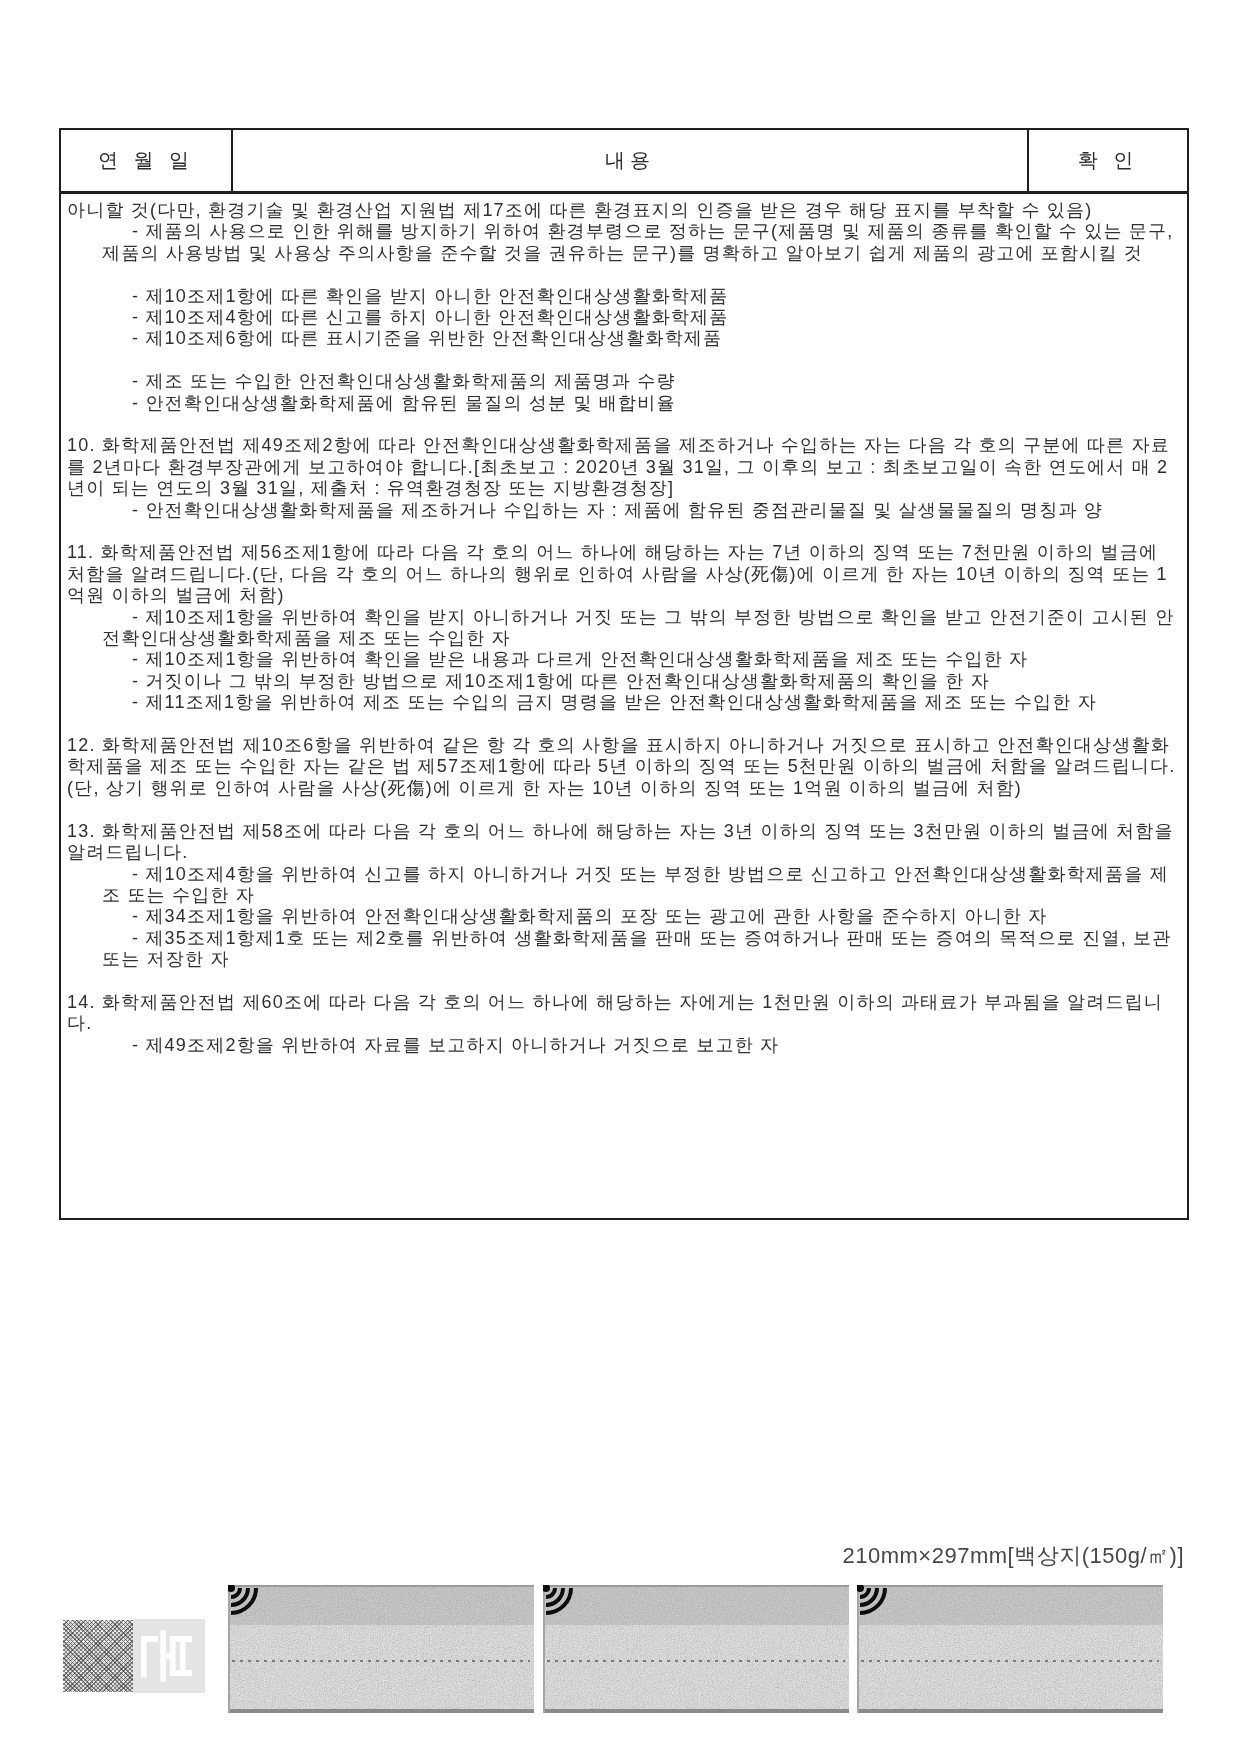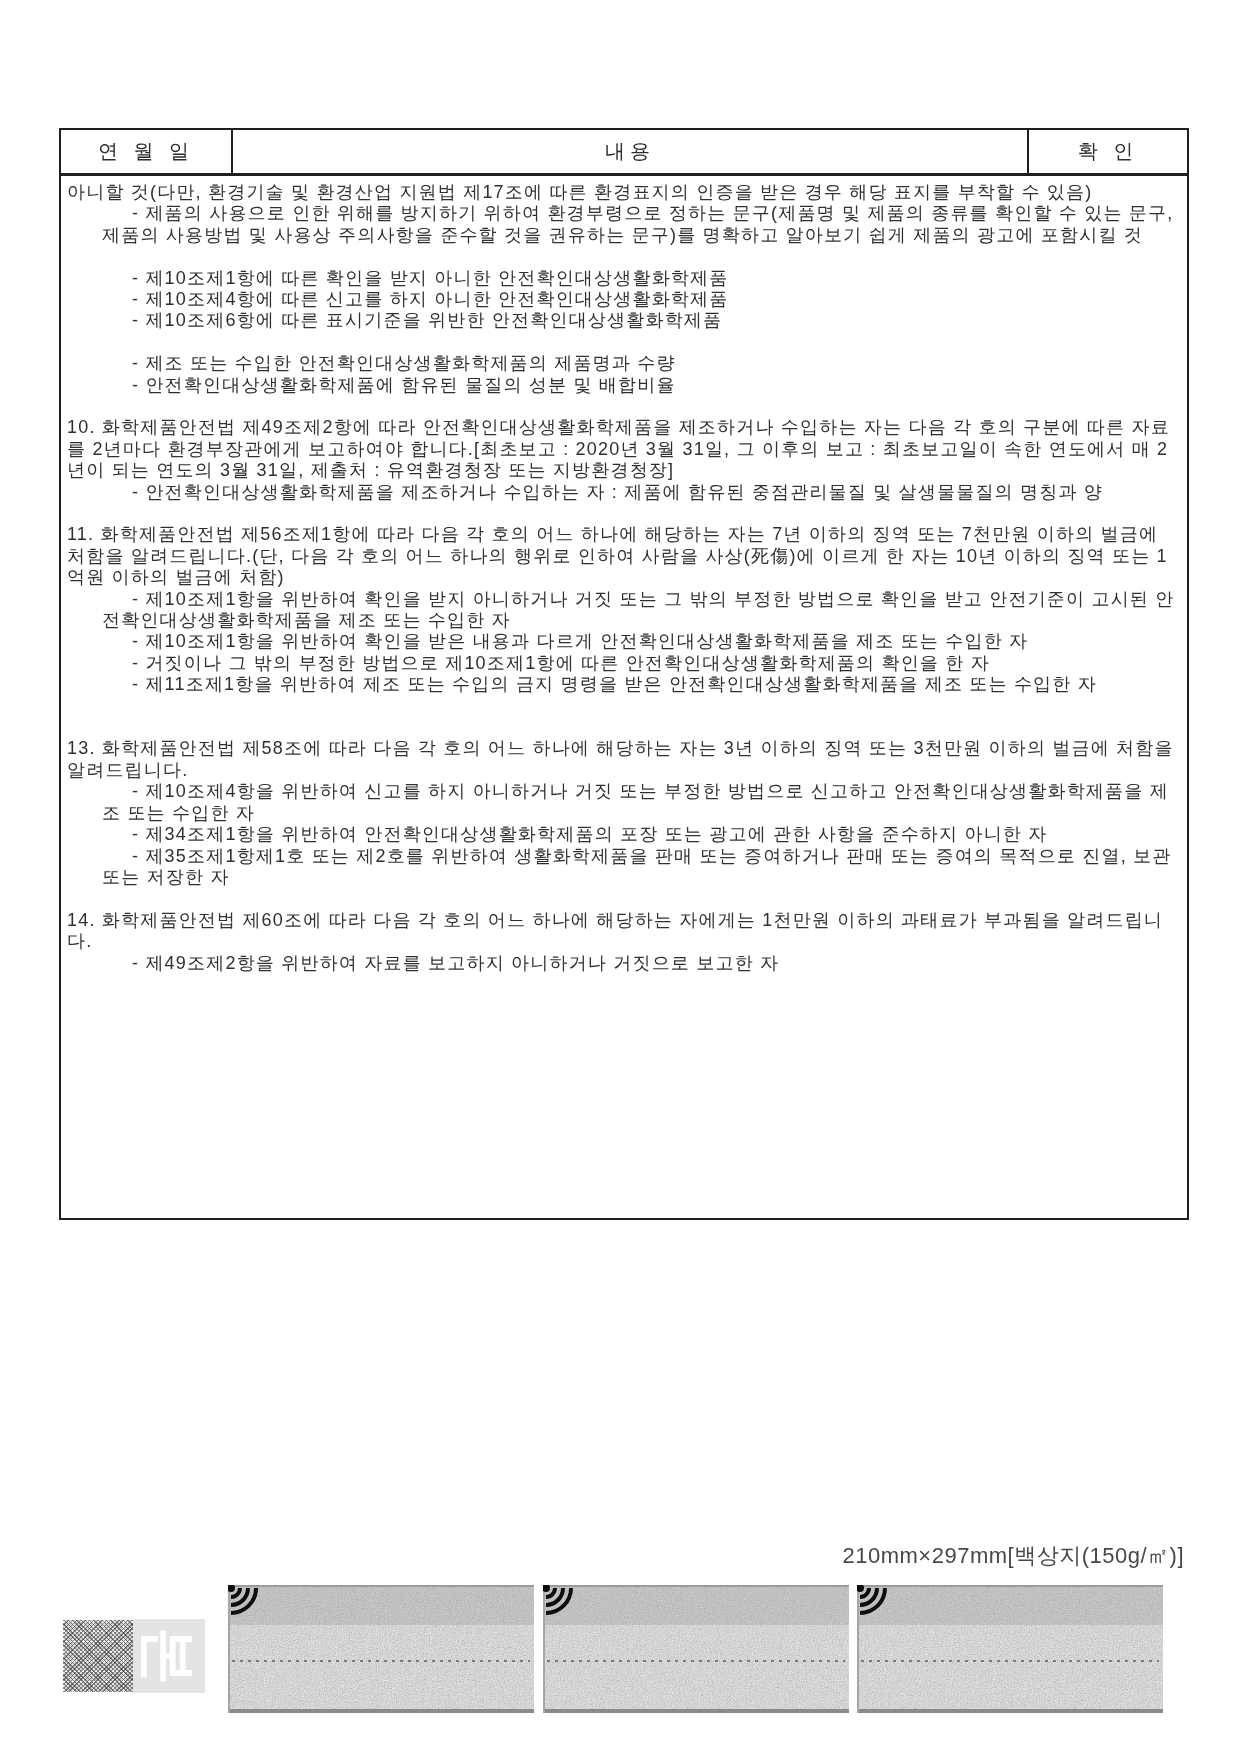--- a/index.html
+++ b/index.html
@@ -12,21 +12,21 @@
 
   
   .record-table {
     position:absolute; left:59px; top:128px;
     width:1130px; height:1092px;
     border:2px solid #1f1f1f;
     box-sizing:border-box;
     background:#fff;
   }
   .header-row {
-    display:flex; height:46px;
+    display:flex; height:64px;
     border-bottom:3px solid #1f1f1f;
     box-sizing:border-box;
   }
   .hcell {
     display:flex; align-items:center; justify-content:center;
     font-size:20px; letter-spacing:5px; color:#2b2b2b;
     box-sizing:border-box;
   }
   .hcell.date    { width:172px; border-right:2px solid #1f1f1f; }
   .hcell.content { flex:1; }
@@ -101,20 +101,21 @@
       <p></p>
       <p>10. 화학제품안전법 제49조제2항에 따라 안전확인대상생활화학제품을 제조하거나 수입하는 자는 다음 각 호의 구분에 따른 자료를 2년마다 환경부장관에게 보고하여야 합니다.[최초보고 : 2020년 3월 31일, 그 이후의 보고 : 최초보고일이 속한 연도에서 매 2년이 되는 연도의 3월 31일, 제출처 : 유역환경청장 또는 지방환경청장]</p>
       <p class="ind">- 안전확인대상생활화학제품을 제조하거나 수입하는 자 : 제품에 함유된 중점관리물질 및 살생물물질의 명칭과 양</p>
       <p></p>
       <p>11. 화학제품안전법 제56조제1항에 따라 다음 각 호의 어느 하나에 해당하는 자는 7년 이하의 징역 또는 7천만원 이하의 벌금에 처함을 알려드립니다.(단, 다음 각 호의 어느 하나의 행위로 인하여 사람을 사상(死傷)에 이르게 한 자는 10년 이하의 징역 또는 1억원 이하의 벌금에 처함)</p>
       <p class="ind">- 제10조제1항을 위반하여 확인을 받지 아니하거나 거짓 또는 그 밖의 부정한 방법으로 확인을 받고 안전기준이 고시된 안전확인대상생활화학제품을 제조 또는 수입한 자</p>
       <p class="ind">- 제10조제1항을 위반하여 확인을 받은 내용과 다르게 안전확인대상생활화학제품을 제조 또는 수입한 자</p>
       <p class="ind">- 거짓이나 그 밖의 부정한 방법으로 제10조제1항에 따른 안전확인대상생활화학제품의 확인을 한 자</p>
       <p class="ind">- 제11조제1항을 위반하여 제조 또는 수입의 금지 명령을 받은 안전확인대상생활화학제품을 제조 또는 수입한 자</p>
       <p></p>
+      <p>12. 화학제품안전법 제10조6항을 위반하여 같은 항 각 호의 사항을 표시하지 아니하거나 거짓으로 표시하고 안전확인대상생활화학제품을 제조 또는 수입한 자는 같은 법 제57조제1항에 따라 5년 이하의 징역 또는 5천만원 이하의 벌금에 처함을 알려드립니다.(단, 상기 행위로 인하여 사람을 사상(死傷)에 이르게 한 자는 10년 이하의 징역 또는 1억원 이하의 벌금에 처함)</p>
       <p></p>
       <p>13. 화학제품안전법 제58조에 따라 다음 각 호의 어느 하나에 해당하는 자는 3년 이하의 징역 또는 3천만원 이하의 벌금에 처함을 알려드립니다.</p>
       <p class="ind">- 제10조제4항을 위반하여 신고를 하지 아니하거나 거짓 또는 부정한 방법으로 신고하고 안전확인대상생활화학제품을 제조 또는 수입한 자</p>
       <p class="ind">- 제34조제1항을 위반하여 안전확인대상생활화학제품의 포장 또는 광고에 관한 사항을 준수하지 아니한 자</p>
       <p class="ind">- 제35조제1항제1호 또는 제2호를 위반하여 생활화학제품을 판매 또는 증여하거나 판매 또는 증여의 목적으로 진열, 보관 또는 저장한 자</p>
       <p></p>
       <p>14. 화학제품안전법 제60조에 따라 다음 각 호의 어느 하나에 해당하는 자에게는 1천만원 이하의 과태료가 부과됨을 알려드립니다.</p>
       <p class="ind">- 제49조제2항을 위반하여 자료를 보고하지 아니하거나 거짓으로 보고한 자</p>
     </div>
 </div>

